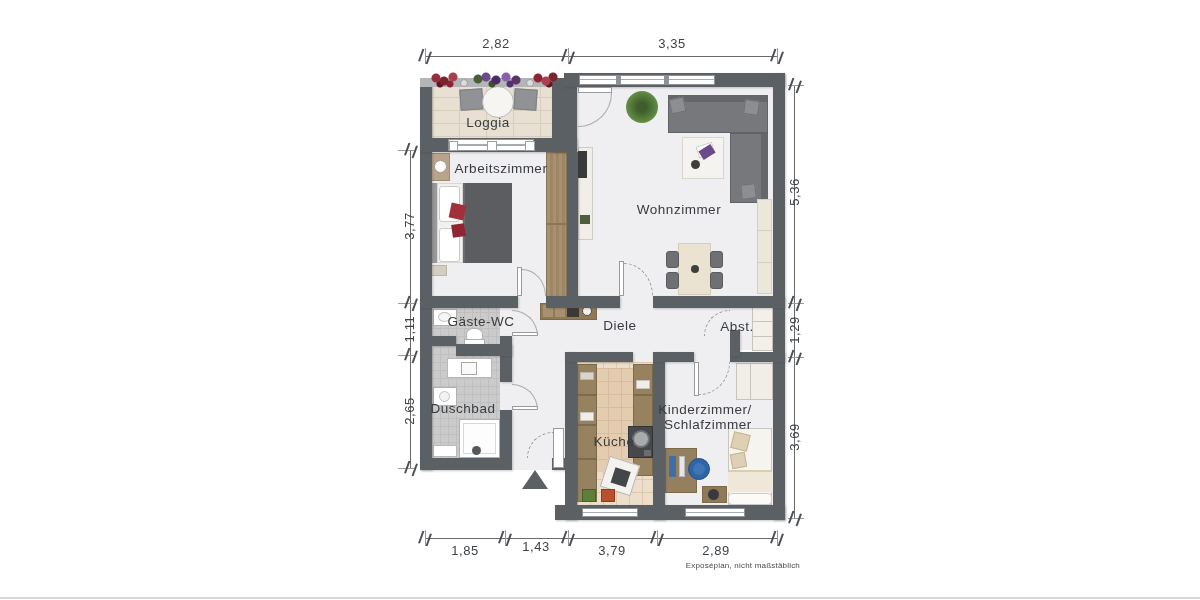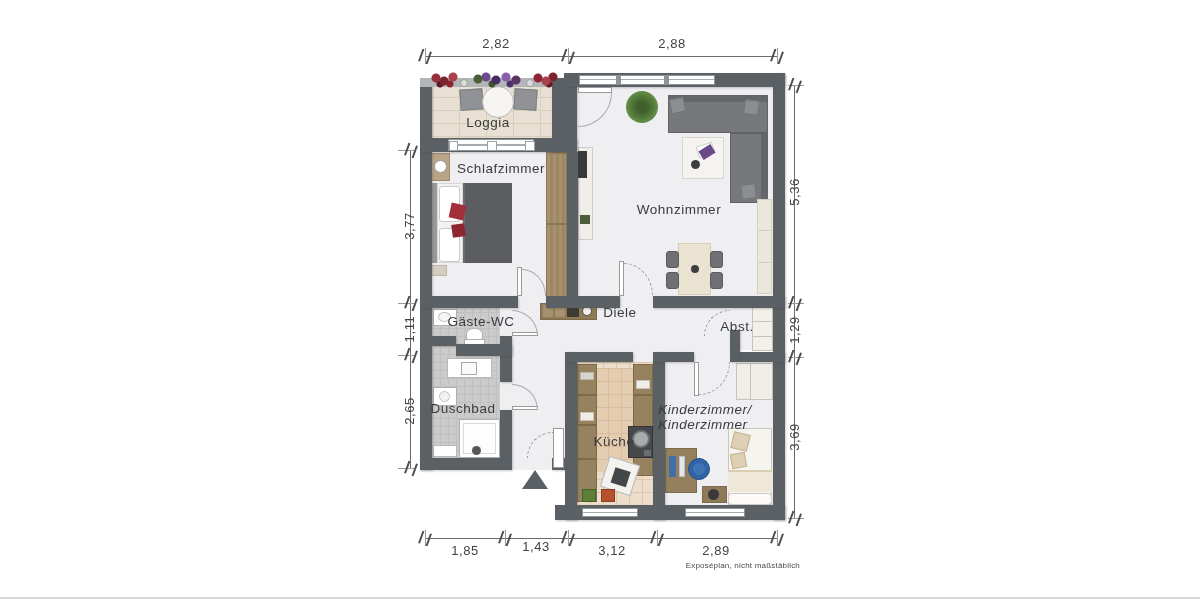--- a/index.html
+++ b/index.html
@@ -220,41 +220,41 @@
   <div class="abs" style="left:522px;top:470px;width:0;height:0;border-left:13px solid transparent;border-right:13px solid transparent;border-bottom:19px solid #5b6065;"></div>
 
   <div class="abs" style="left:430px;top:71px;width:30px;height:17px;
     background-image:radial-gradient(circle at 6px 7px,#97303c 4px,transparent 5px),radial-gradient(circle at 14px 10px,#7c2330 4px,transparent 5px),radial-gradient(circle at 23px 6px,#a8414d 4px,transparent 5px),radial-gradient(circle at 10px 13px,#5f1822 3px,transparent 4px),radial-gradient(circle at 20px 13px,#8e2433 3px,transparent 4px);"></div>
   <div class="abs" style="left:472px;top:70px;width:53px;height:19px;
     background-image:radial-gradient(circle at 6px 9px,#4a5f33 4px,transparent 5px),radial-gradient(circle at 14px 7px,#6d4a8f 4px,transparent 5px),radial-gradient(circle at 24px 10px,#4a2d63 4px,transparent 5px),radial-gradient(circle at 34px 7px,#8a5fae 4px,transparent 5px),radial-gradient(circle at 44px 10px,#5c3566 4px,transparent 5px),radial-gradient(circle at 20px 14px,#3e5230 3px,transparent 4px),radial-gradient(circle at 38px 14px,#50336e 3px,transparent 4px);"></div>
   <div class="abs" style="left:533px;top:71px;width:27px;height:17px;
     background-image:radial-gradient(circle at 5px 7px,#8e2433 4px,transparent 5px),radial-gradient(circle at 13px 10px,#a8414d 4px,transparent 5px),radial-gradient(circle at 20px 6px,#7c2330 4px,transparent 5px),radial-gradient(circle at 16px 13px,#5f1822 3px,transparent 4px);"></div>
 
   <div class="lbl" style="left:488px;top:122px;">Loggia</div>
-  <div class="lbl" style="left:501px;top:168px;">Schlafzimmer</div>
+  <div class="lbl" style="left:501px;top:168px;">Arbeitszimmer</div>
   <div class="lbl" style="left:679px;top:209px;">Wohnzimmer</div>
   <div class="lbl" style="left:481px;top:321px;">Gäste-WC</div>
-  <div class="lbl" style="left:620px;top:312px;">Diele</div>
+  <div class="lbl" style="left:620px;top:325px;">Diele</div>
   <div class="lbl" style="left:737px;top:326px;">Abst.</div>
   <div class="lbl" style="left:463px;top:408px;">Duschbad</div>
   <div class="lbl" style="left:614px;top:441px;">Küche</div>
-  <div class="lbl" style="left:705px;top:417px;text-align:left;line-height:15px;font-style:italic;">
+  <div class="lbl" style="left:705px;top:417px;text-align:right;line-height:15px;">
     <div>Kinderzimmer/</div>
-    <div>Kinderzimmer</div>
+    <div>Schlafzimmer</div>
   </div>
 
   <div class="dline" style="left:425px;top:56px;width:352px;height:1px;"></div>
   <div class="ext" style="left:425px;top:48px;width:1px;height:16px;"></div>
   <div class="ext" style="left:568px;top:48px;width:1px;height:16px;"></div>
   <div class="ext" style="left:777px;top:48px;width:1px;height:16px;"></div>
   <div class="tk" style="left:420px;top:50px;"></div>
   <div class="tk" style="left:563px;top:50px;"></div>
   <div class="tk" style="left:772px;top:50px;"></div>
   <div class="dim" style="left:496px;top:43px;">2,82</div>
-  <div class="dim" style="left:672px;top:43px;">2,88</div>
+  <div class="dim" style="left:672px;top:43px;">3,35</div>
 
   <div class="dline" style="left:410px;top:150px;width:1px;height:318px;"></div>
   <div class="ext" style="left:398px;top:150px;width:16px;height:1px;"></div>
   <div class="ext" style="left:398px;top:303px;width:16px;height:1px;"></div>
   <div class="ext" style="left:398px;top:355px;width:16px;height:1px;"></div>
   <div class="ext" style="left:398px;top:468px;width:16px;height:1px;"></div>
   <div class="tk" style="left:406px;top:144px;"></div>
   <div class="tk" style="left:406px;top:297px;"></div>
   <div class="tk" style="left:406px;top:349px;"></div>
   <div class="tk" style="left:406px;top:462px;"></div>
@@ -281,19 +281,19 @@
   <div class="ext" style="left:568px;top:530px;width:1px;height:16px;"></div>
   <div class="ext" style="left:657px;top:530px;width:1px;height:16px;"></div>
   <div class="ext" style="left:777px;top:530px;width:1px;height:16px;"></div>
   <div class="tk" style="left:420px;top:532px;"></div>
   <div class="tk" style="left:500px;top:532px;"></div>
   <div class="tk" style="left:563px;top:532px;"></div>
   <div class="tk" style="left:652px;top:532px;"></div>
   <div class="tk" style="left:772px;top:532px;"></div>
   <div class="dim" style="left:465px;top:550px;text-align:right;">1,85</div>
   <div class="dim" style="left:536px;top:546px;">1,43</div>
-  <div class="dim" style="left:612px;top:550px;">3,12</div>
+  <div class="dim" style="left:612px;top:550px;">3,79</div>
   <div class="dim" style="left:716px;top:550px;">2,89</div>
 
   <div class="abs" style="left:600px;top:561px;width:200px;text-align:right;font-size:8px;color:#4a4a4a;letter-spacing:.2px;">Exposéplan, nicht maßstäblich</div>
   <div class="abs" style="left:0;top:597px;width:1200px;height:2px;background:#d8d8d8;"></div>
 
 </div>
 
 </body></html>

